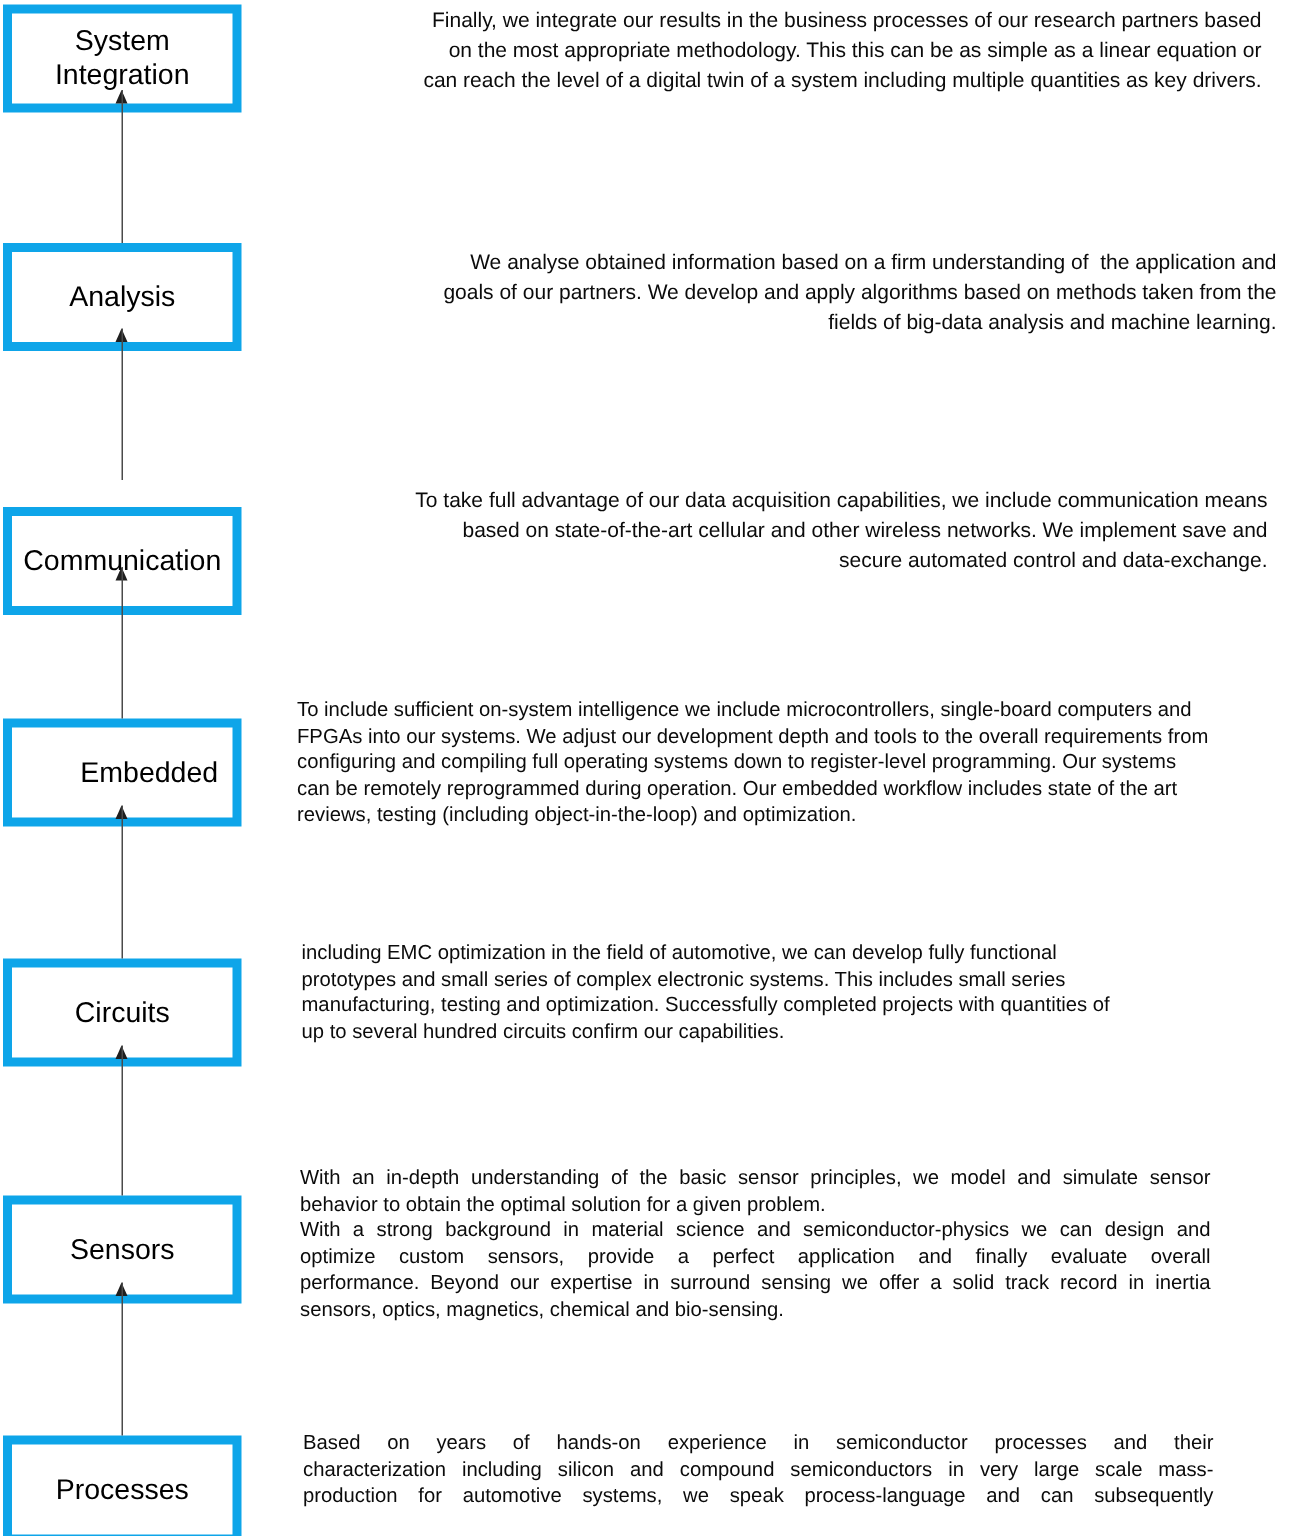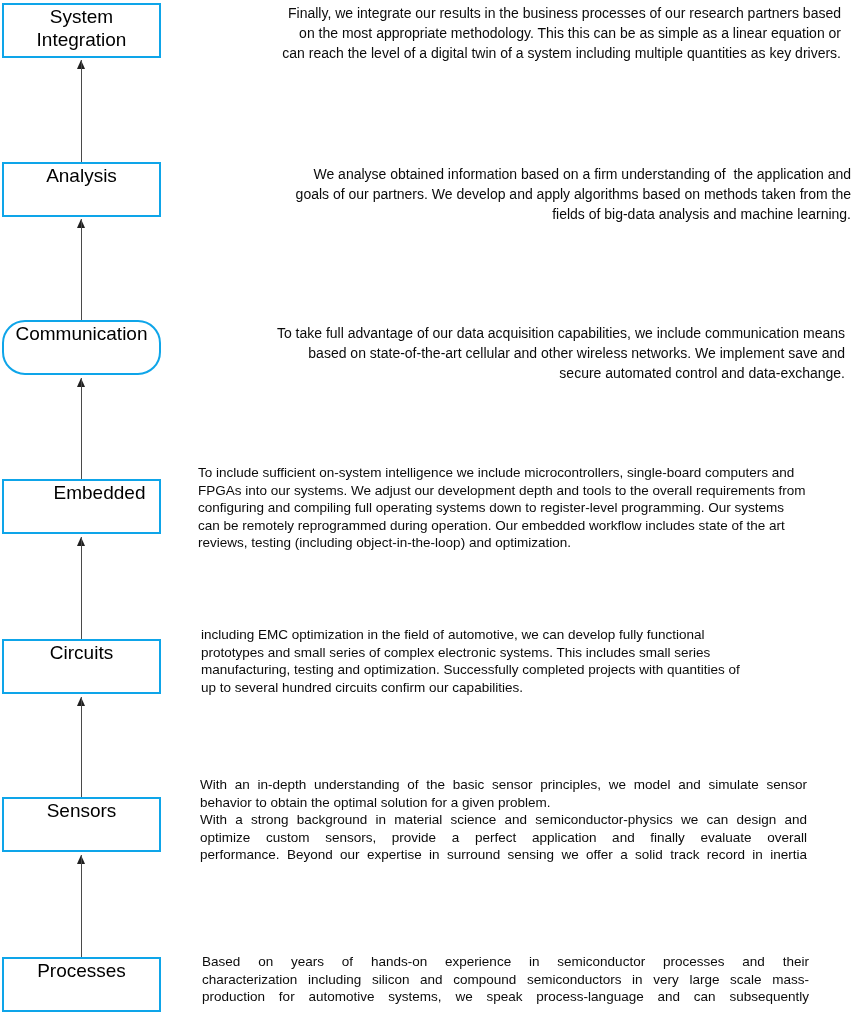--- a/index.html
+++ b/index.html
@@ -7,32 +7,32 @@
   body {
     width: 860px; height: 1024px;
     position: relative;
     font-family: "Liberation Sans", sans-serif;
     color: #0b0b0b;
     overflow: hidden;
   }
   
   .box {
     position: absolute;
-    left: 2px; width: 159px; height: 55px;
+    left: 2px; width: 159px; height: 72px;
     background: #ffffff;
-    border: 2px solid #0ea5e9;
-    display: flex; justify-content: center;
+    border: 6px solid #0ea5e9;
+    display: flex; align-items: center; justify-content: center;
     text-align: center;
     font-size: 19px; line-height: 23px;
     color: #000000;
   }
   .box span { display: block; padding: 0 6px; }
   .b0 { top: 3px; }
   .b1 { top: 162px; }
-  .b2 { top: 320px; border-radius: 23px; }
+  .b2 { top: 338px; }
   .b3 { top: 479px; padding-left: 36px; }
   .b4 { top: 639px; }
   .b5 { top: 797px; }
   .b6 { top: 957px; }
   
   .arrow {
     position: absolute;
     left: 77px; width: 9px;
   }
   .arrow::before {            
@@ -136,20 +136,21 @@
     <div class="ln">manufacturing, testing and optimization. Successfully completed projects with quantities of</div>
     <div class="ln">up to several hundred circuits confirm our capabilities.</div>
   </section>
 
   <section class="para sm s5">
     <div class="ln jl">With an in-depth understanding of the basic sensor principles, we model and simulate sensor</div>
     <div class="ln">behavior to obtain the optimal solution for a given problem.</div>
     <div class="ln jl">With a strong background in material science and semiconductor-physics we can design and</div>
     <div class="ln jl">optimize custom sensors, provide a perfect application and finally evaluate overall</div>
     <div class="ln jl">performance. Beyond our expertise in surround sensing we offer a solid track record in inertia</div>
+    <div class="ln">sensors, optics, magnetics, chemical and bio-sensing.</div>
   </section>
 
   <section class="para sm s6">
     <div class="ln jl">Based on years of hands-on experience in semiconductor processes and their</div>
     <div class="ln jl">characterization including silicon and compound semiconductors in very large scale mass-</div>
     <div class="ln jl">production for automotive systems, we speak process-language and can subsequently</div>
   </section>
 
 </main>
 

